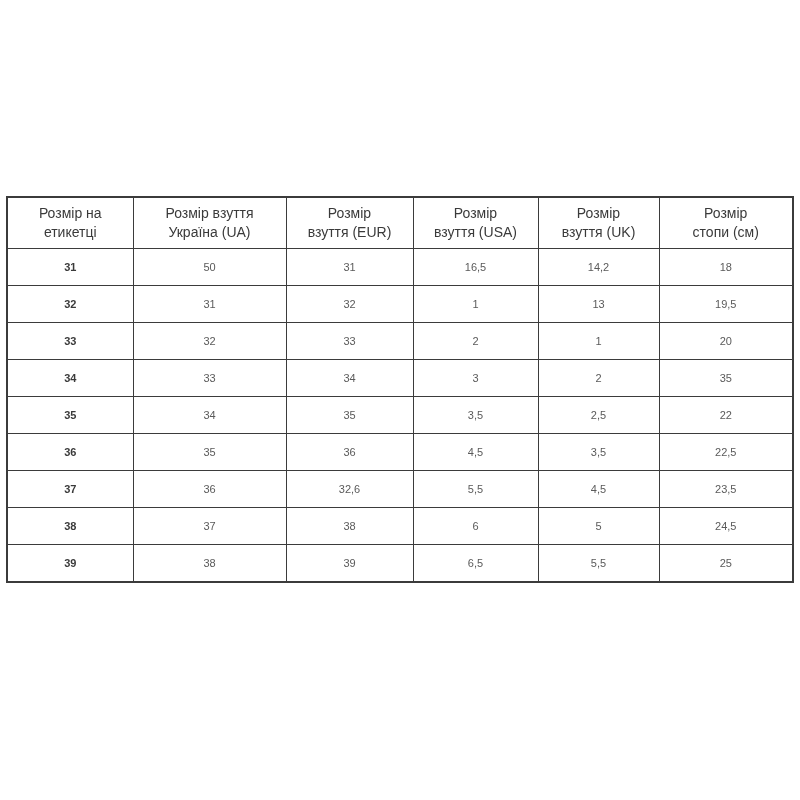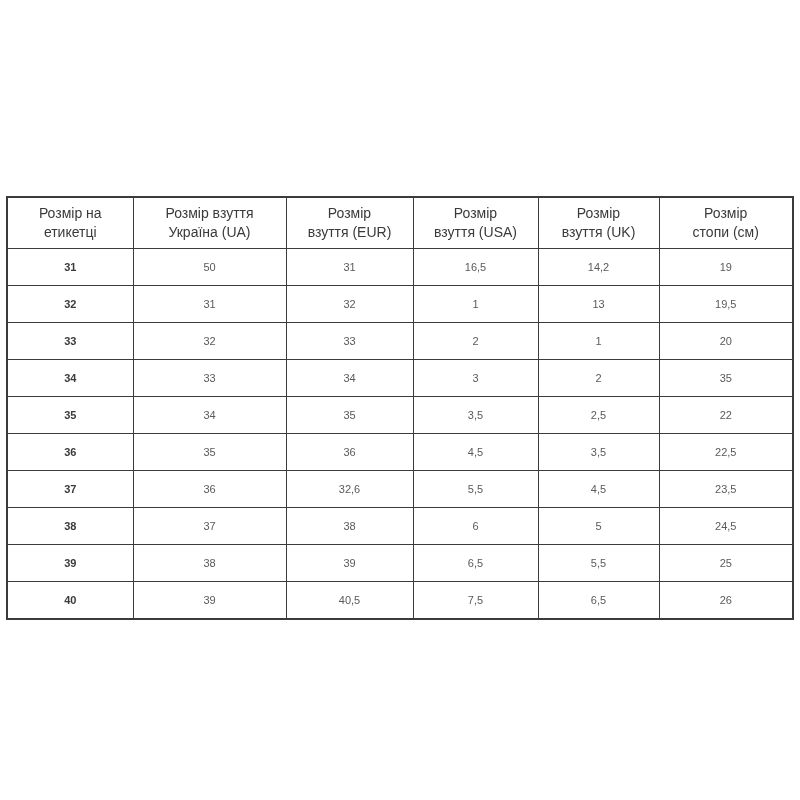--- a/index.html
+++ b/index.html
@@ -83,21 +83,21 @@
 стопи (см)</th>
         </tr>
     </thead>
     <tbody>
         <tr>
           <td class="row-label">31</td>
           <td>50</td>
           <td>31</td>
           <td>16,5</td>
           <td>14,2</td>
-          <td>19</td>
+          <td>18</td>
         </tr>
         <tr>
           <td class="row-label">32</td>
           <td>31</td>
           <td>32</td>
           <td>1</td>
           <td>13</td>
           <td>19,5</td>
         </tr>
         <tr>
@@ -149,23 +149,15 @@
           <td>24,5</td>
         </tr>
         <tr>
           <td class="row-label">39</td>
           <td>38</td>
           <td>39</td>
           <td>6,5</td>
           <td>5,5</td>
           <td>25</td>
         </tr>
-        <tr>
-          <td class="row-label">40</td>
-          <td>39</td>
-          <td>40,5</td>
-          <td>7,5</td>
-          <td>6,5</td>
-          <td>26</td>
-        </tr>
       </tbody>
   </table>
 </div>
 
 </body></html>

